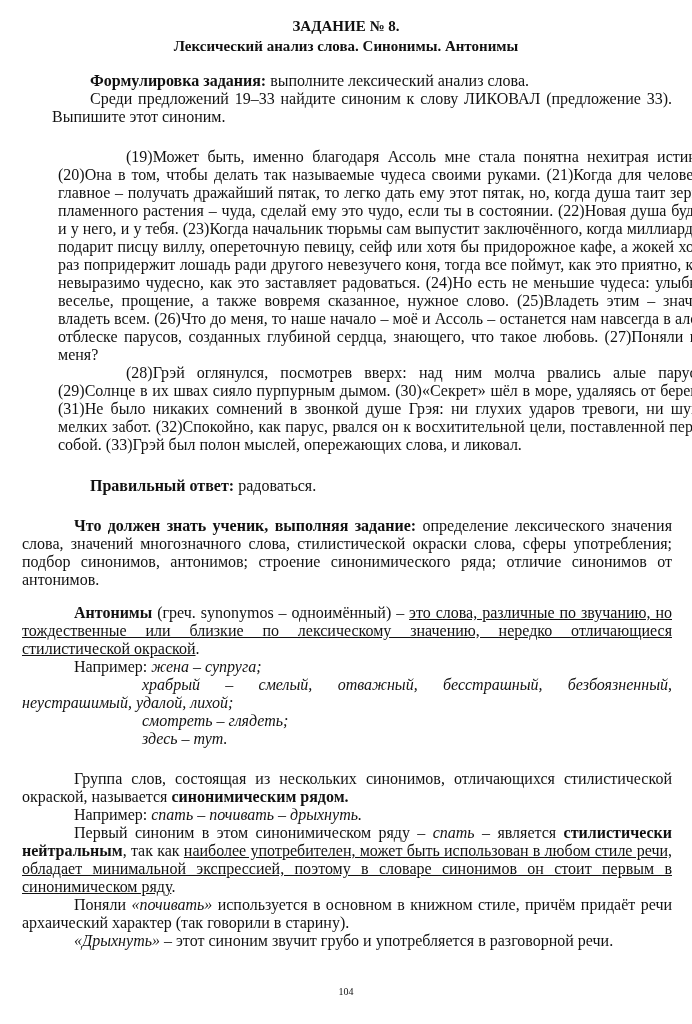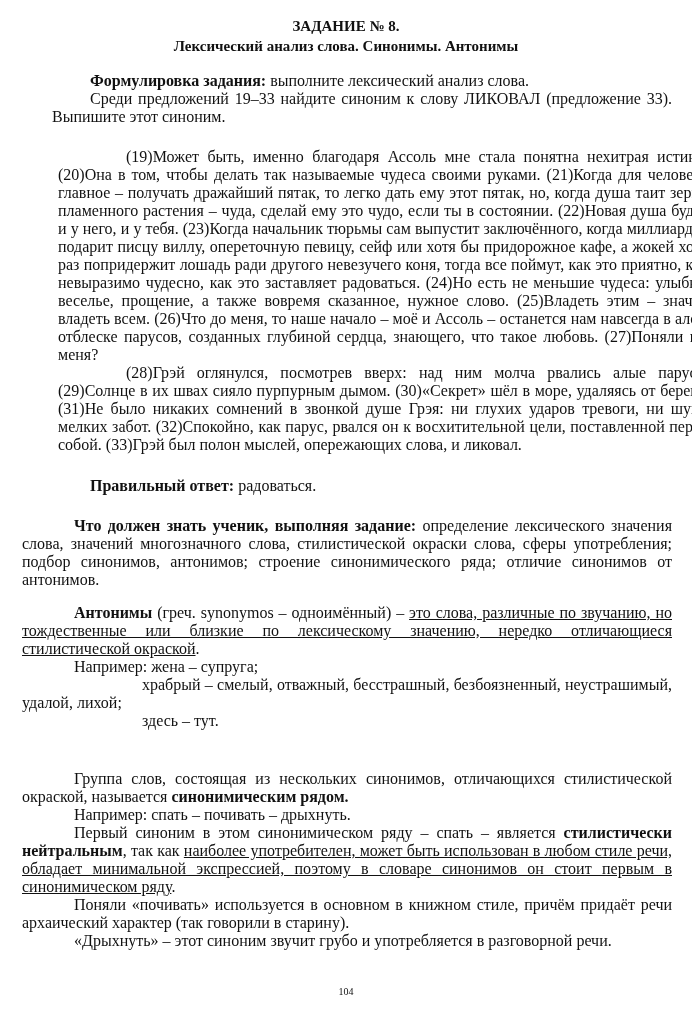--- a/index.html
+++ b/index.html
@@ -2,21 +2,21 @@
 <html><head>
 <meta charset="utf-8">
 <style>
   html, body { margin:0; padding:0; background:#ffffff; }
   body { width:692px; height:1024px; position:relative; overflow:hidden;
          font-family:"Liberation Serif", serif; color:#111; }
   .title { position:absolute; left:0; width:692px; text-align:center; font-weight:bold; font-size:15px; }
   p { margin:0; text-align:justify; }
   .ind { text-indent:38px; }
   .b { font-weight:bold; }
-  .i { }
+  .i { font-style:italic; }
   .u { text-decoration:underline; }
   .abs { position:absolute; left:52px; width:620px; }
   .pagenum { position:absolute; left:0; width:692px; text-align:center; top:986px; font-size:10px; }
 </style>
 </head>
 <body>
 
 <div class="title" style="top:18px;">ЗАДАНИЕ № 8.</div>
 <div class="title" style="top:38px;">Лексический анализ слова. Синонимы. Антонимы</div>
 
@@ -35,20 +35,21 @@
 </div>
 
 <div class="abs" style="top:517px; left:22px; width:650px;">
   <p class="ind" style="text-indent:52px;"><span class="b">Что должен знать ученик, выполняя задание:</span><span> определение лексического значения слова, значений многозначного слова, стилистической окраски слова, сферы употребления; подбор синонимов, антонимов; строение синонимического ряда; отличие синонимов от антонимов.</span></p>
 </div>
 
 <div class="abs" style="top:604px; left:22px; width:650px;">
   <p class="ind" style="text-indent:52px;"><span class="b">Антонимы</span><span> (греч. synonymos – одноимённый) – </span><span class="u">это слова, различные по звучанию, но тождественные или близкие по лексическому значению, нередко отличающиеся стилистической окраской</span><span>.</span></p>
   <p class="ind" style="text-indent:52px;"><span>Например: </span><span class="i">жена – супруга;</span></p>
   <p style="text-indent:120px;" class="i">храбрый – смелый, отважный, бесстрашный, безбоязненный, неустрашимый, удалой, лихой;</p>
+  <p style="padding-left:120px;" class="i">смотреть – глядеть;</p>
   <p style="padding-left:120px;" class="i">здесь – тут.</p>
 </div>
 
 <div class="abs" style="top:770px; left:22px; width:650px;">
   <p class="ind" style="text-indent:52px;"><span>Группа слов, состоящая из нескольких синонимов, отличающихся стилистической окраской, называется </span><span class="b">синонимическим рядом.</span></p>
   <p class="ind" style="text-indent:52px;"><span>Например: </span><span class="i">спать – почивать – дрыхнуть.</span></p>
   <p class="ind" style="text-indent:52px;"><span>Первый синоним в этом синонимическом ряду – </span><span class="i">спать</span><span> – является </span><span class="b">стилистически нейтральным</span><span>, так как </span><span class="u">наиболее употребителен, может быть использован в любом стиле речи, обладает минимальной экспрессией, поэтому в словаре синонимов он стоит первым в синонимическом ряду</span><span>.</span></p>
   <p class="ind" style="text-indent:52px;"><span>Поняли </span><span class="i">«почивать»</span><span> используется в основном в книжном стиле, причём придаёт речи архаический характер (так говорили в старину).</span></p>
   <p class="ind" style="text-indent:52px;"><span class="i">«Дрыхнуть»</span><span> – этот синоним звучит грубо и употребляется в разговорной речи.</span></p>
 </div>

